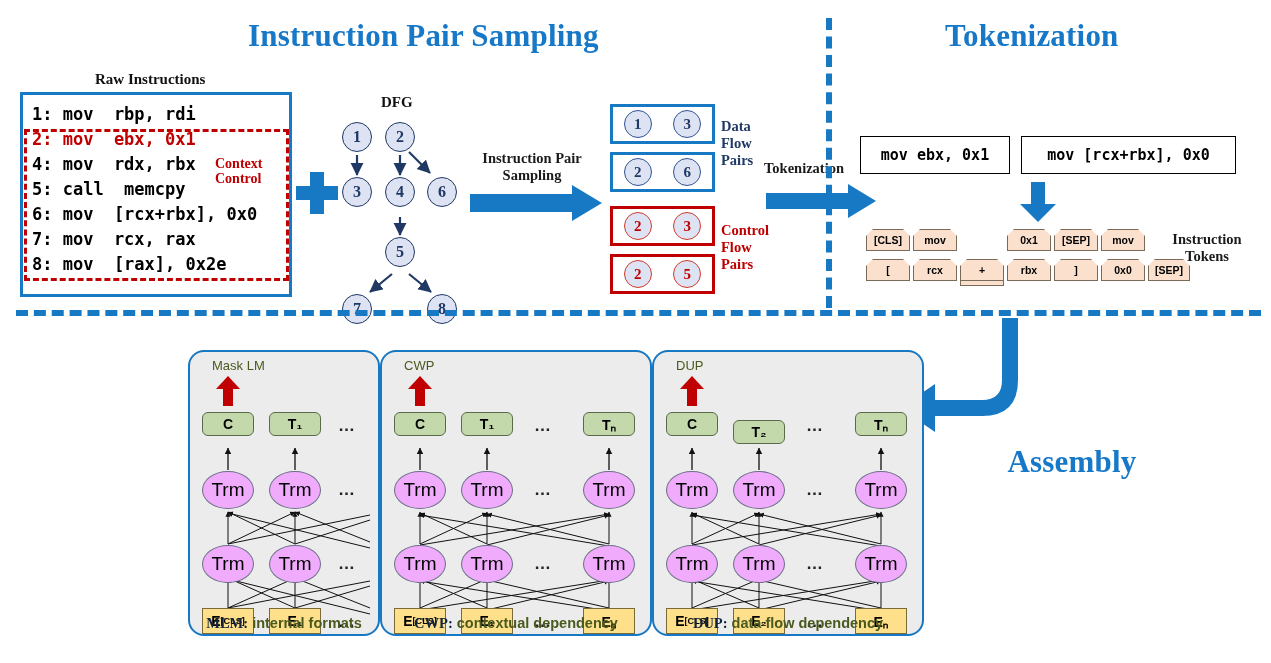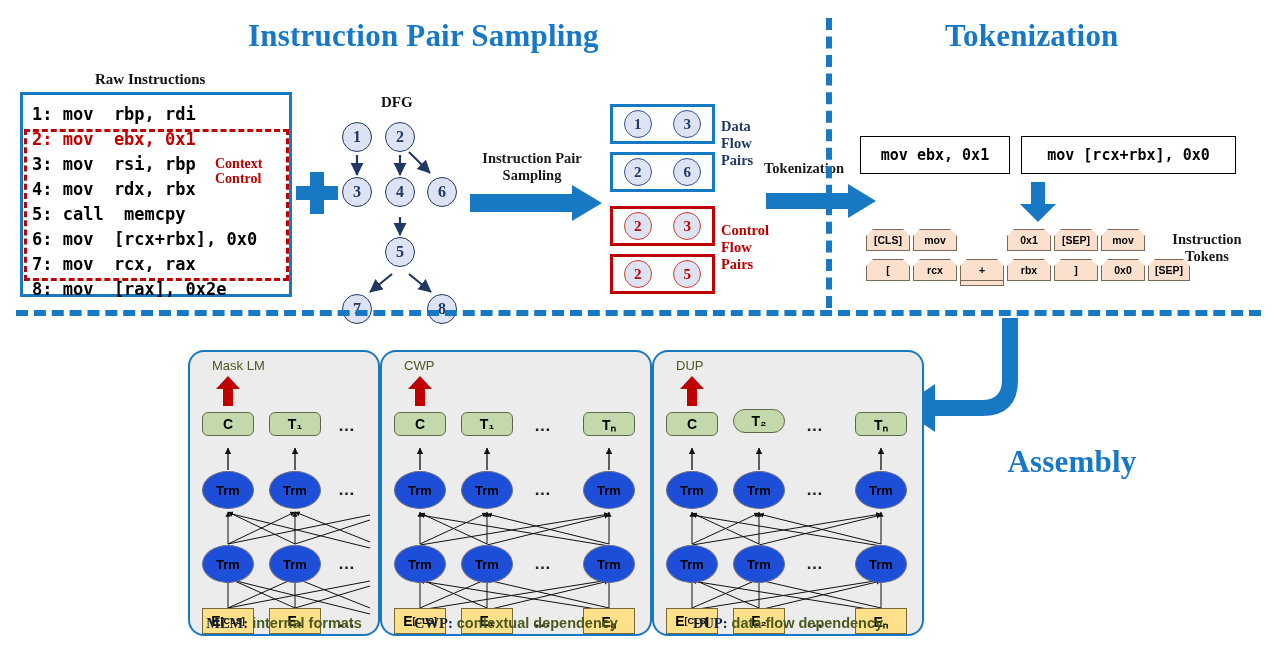--- a/index.html
+++ b/index.html
@@ -75,24 +75,24 @@
   .panel-cap{position:absolute;bottom:2px;left:0;width:100%;text-align:center;
       font-size:14.5px;white-space:nowrap;}
   .cap-pre{font-family:"Liberation Serif",serif;font-weight:bold;color:#12243d;}
   .cap-post{font-family:"Liberation Sans",sans-serif;font-weight:bold;color:#4a5a1e;margin-top:12px;}
 
   .cbox{position:absolute;width:52px;height:24px;background:#c3d9ac;
       border:1.4px solid #5b6b4a;border-radius:6px;
       display:flex;align-items:center;justify-content:center;
       font-family:"Liberation Sans",sans-serif;font-weight:bold;font-size:14px;color:#000;
       box-sizing:border-box;}
-  .trm{position:absolute;width:52px;height:38px;background:#1d4ed8;
+  .trm{position:absolute;width:52px;height:38px;background:#f0abfc;
       border:1.4px solid #6a6f86;border-radius:50%;
       display:flex;align-items:center;justify-content:center;
-      font-family:"Liberation Sans",sans-serif;font-weight:bold;font-size:13px;color:#000;
+      font-family:"Liberation Sans",sans-serif;font-weight:normal;font-size:19px;color:#000;
       box-sizing:border-box;}
   .ebox{position:absolute;width:52px;height:26px;background:#ffe08a;
       border:1.4px solid #7a6a3a;
       display:flex;align-items:center;justify-content:center;
       font-family:"Liberation Sans",sans-serif;font-weight:bold;font-size:14px;color:#000;
       box-sizing:border-box;}
   .dots{position:absolute;font-family:"Liberation Sans",sans-serif;
       font-weight:bold;font-size:17px;color:#222;letter-spacing:1px;}
   sub{font-size:.65em;}
   svg{display:block;}
@@ -103,21 +103,20 @@
 <div class="abs sect-title" style="left:248px;top:18px;font-size:31px;">Instruction Pair Sampling</div>
 
 <div class="abs sect-title" style="left:945px;top:18px;font-size:31px;">Tokenization</div>
 
 <div class="abs" style="left:95px;top:71px;font-size:15px;font-weight:bold;color:#111;">Raw Instructions</div>
 
 <div class="abs rawbox" style="left:20px;top:92px;width:272px;height:205px;">
   <div style="position:absolute;left:9px;top:7px;">
     <div class="codeline">1: mov  rbp, rdi</div>
     <div class="codeline red">2: mov  ebx, 0x1</div>
-    <div class="codeline">3: mov  rsi, rbp</div>
     <div class="codeline">4: mov  rdx, rbx</div>
     <div class="codeline">5: call  memcpy</div>
     <div class="codeline">6: mov  [rcx+rbx], 0x0</div>
     <div class="codeline">7: mov  rcx, rax</div>
     <div class="codeline">8: mov  [rax], 0x2e</div>
   </div>
 </div>
 
 <div class="abs ctxwin" style="left:24px;top:129px;width:265px;height:152px;"></div>
 <div class="abs ctxlabel" style="left:215px;top:156px;width:80px;">
@@ -403,21 +402,21 @@
     <line x1="227" y1="256" x2="227" y2="226" stroke="#111" stroke-width="1" marker-end="url(#sm3)"></line>
     <line x1="38" y1="256" x2="105" y2="227" stroke="#111" stroke-width="1" marker-end="url(#sm3)"></line>
     <line x1="105" y1="256" x2="38" y2="227" stroke="#111" stroke-width="1" marker-end="url(#sm3)"></line>
     <line x1="38" y1="258" x2="227" y2="228" stroke="#111" stroke-width="1" marker-end="url(#sm3)"></line>
     <line x1="105" y1="258" x2="227" y2="229" stroke="#111" stroke-width="1" marker-end="url(#sm3)"></line>
     <line x1="227" y1="256" x2="105" y2="228" stroke="#111" stroke-width="1" marker-end="url(#sm3)"></line>
     <line x1="227" y1="259" x2="38" y2="229" stroke="#111" stroke-width="1" marker-end="url(#sm3)"></line>
   </svg>
 
   <div class="cbox" style="left:12px;top:60px;">C</div>
-  <div class="cbox" style="left:79px;top:57px;border-radius:12px;">T₂</div>
+  <div class="cbox" style="left:79px;top:68px;">T₂</div>
   <div class="dots" style="left:152px;top:64px;">…</div>
   <div class="cbox" style="left:201px;top:60px;">Tₙ</div>
 
   <div class="trm" style="left:12px;top:119px;">Trm</div>
   <div class="trm" style="left:79px;top:119px;">Trm</div>
   <div class="dots" style="left:152px;top:128px;">…</div>
   <div class="trm" style="left:201px;top:119px;">Trm</div>
 
   <div class="trm" style="left:12px;top:193px;">Trm</div>
   <div class="trm" style="left:79px;top:193px;">Trm</div>

